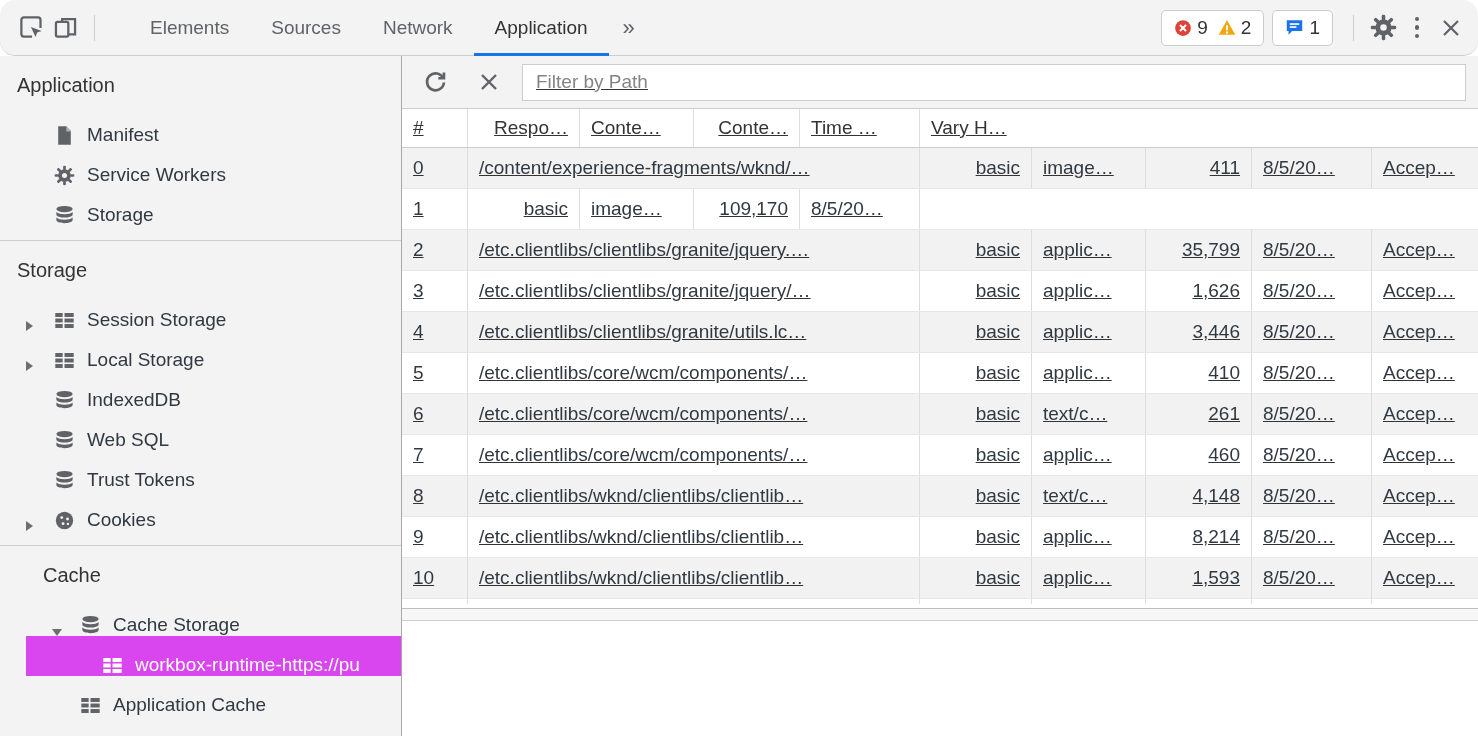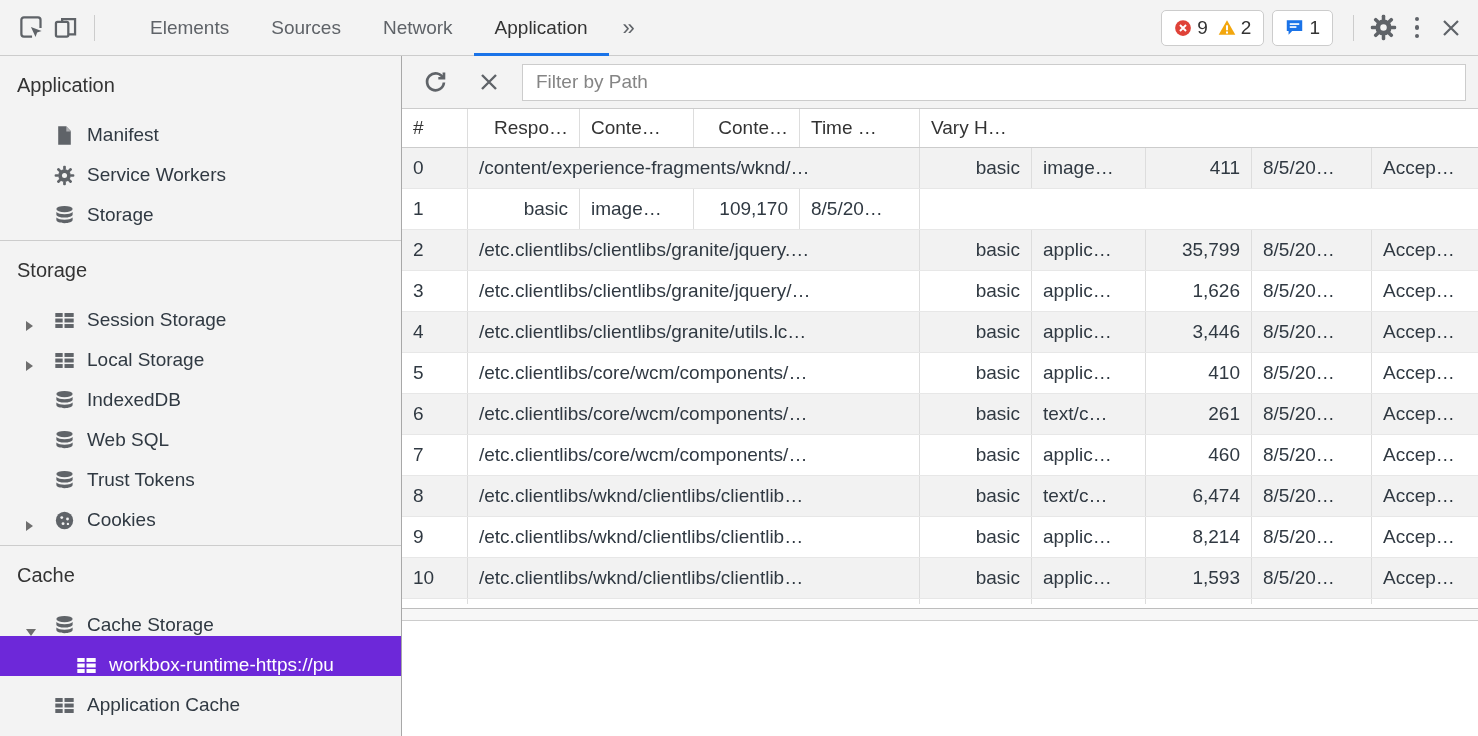--- a/index.html
+++ b/index.html
@@ -7,21 +7,21 @@
     width:1478px;height:736px;overflow:hidden;background:#fff;
     font-family:"Liberation Sans","DejaVu Sans",sans-serif;
     color:#333;font-size:19px;
     -webkit-font-smoothing:antialiased;
   }
   .devtools{width:1478px;height:736px;display:flex;flex-direction:column;}
 
   
   .toolbar{
     height:55px;flex:0 0 55px;background:#f3f3f3;border-bottom:1px solid #ccc;
-    display:flex;align-items:stretch;position:relative;
+    display:flex;align-items:stretch;position:relative;border-radius:15px;
   }
   .tb-left{display:flex;align-items:center;padding-left:14px;}
   .icon-btn{display:flex;align-items:center;justify-content:center;width:34px;height:34px;color:#5f6368;cursor:pointer;border-radius:3px;}
   .tb-sep{width:1px;height:26px;background:#ccc;margin:0 12px;align-self:center;}
   .tabs{display:flex;align-items:stretch;margin-left:22px;}
   .tab{
     display:flex;align-items:center;padding:0 21px;color:#5f6368;cursor:pointer;position:relative;white-space:nowrap;
   }
   .tab.active{color:#333;}
   .tab.active::after{
@@ -39,35 +39,35 @@
 
   
   .split{flex:1;display:flex;min-height:0;}
 
   
   .sidebar{
     width:401px;flex:0 0 401px;background:#f3f3f3;border-right:1px solid #a8a8a8;
     overflow:hidden;
   }
   .section{padding:8px 0 14px;border-bottom:1px solid #ccc;}
-  .section:last-child{border-bottom:none;}
+  .section:last-child{border-bottom:none;margin-left:26px;}
   .section-title{height:42px;line-height:42px;padding-left:17px;font-size:20px;color:#333;}
   .side-item{height:40px;display:flex;align-items:flex-end;padding-left:26px;color:#303942;cursor:pointer;white-space:nowrap;}
   .exp-slot{width:28px;flex:0 0 28px;display:flex;align-items:center;}
   .exp{width:0;height:0;border-left:7px solid #6e6e6e;border-top:5px solid transparent;border-bottom:5px solid transparent;}
   .exp.open{border-left:5px solid transparent;border-right:5px solid transparent;border-top:7px solid #6e6e6e;border-bottom:none;}
   .side-icon{width:21px;height:21px;flex:0 0 21px;color:#5f6368;display:flex;align-items:center;}
   .side-icon svg{width:21px;height:21px;}
   .side-label{margin-left:12px;}
-  .side-item.selected{background:#6d28d9;color:#fff;padding-left:0;}
+  .side-item.selected{background:#d946ef;color:#fff;padding-left:0;}
   .side-item.selected .side-icon{color:#fff;margin-left:76px;}
   .side-item.selected .side-label{overflow:hidden;}
 
   
-  .main{flex:1;display:flex;flex-direction:column;min-width:0;background:#fff;}
+  .main{flex:1;display:flex;flex-direction:column;min-width:0;background:#fff;text-decoration:underline;}
   .filterbar{
     height:52px;flex:0 0 52px;background:#f3f3f3;border-bottom:1px solid #ccc;
     display:flex;align-items:center;
   }
   .filterbar .icon-btn{margin-left:16px;}
   .filterbar .icon-btn + .icon-btn{margin-left:20px;}
   .filter-input{
     flex:1;height:35px;margin:0 12px 0 16px;border:1px solid #ccc;background:#fff;
     font-family:inherit;font-size:19px;color:#333;padding:0 13px;outline:none;
   }
@@ -474,21 +474,21 @@
               <div class="td c-clen">460</div>
               <div class="td c-time">8/5/20…</div>
               <div class="td c-vary">Accep…</div>
             </div>
 
             <div class="tr">
               <div class="td c-idx">8</div>
               <div class="td c-name">/etc.clientlibs/wknd/clientlibs/clientlib…</div>
               <div class="td c-resp">basic</div>
               <div class="td c-ctype">text/c…</div>
-              <div class="td c-clen">6,474</div>
+              <div class="td c-clen">4,148</div>
               <div class="td c-time">8/5/20…</div>
               <div class="td c-vary">Accep…</div>
             </div>
 
             <div class="tr">
               <div class="td c-idx">9</div>
               <div class="td c-name">/etc.clientlibs/wknd/clientlibs/clientlib…</div>
               <div class="td c-resp">basic</div>
               <div class="td c-ctype">applic…</div>
               <div class="td c-clen">8,214</div>

